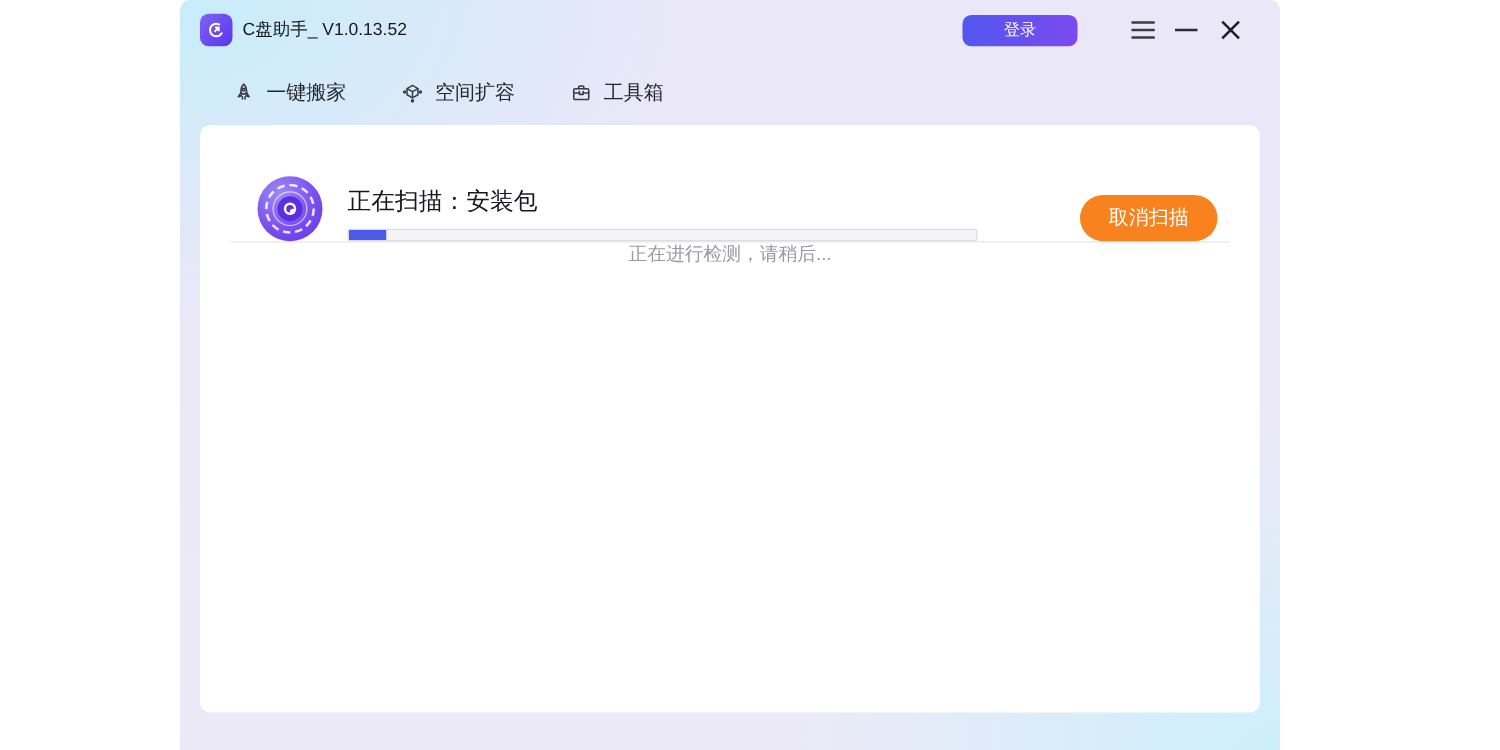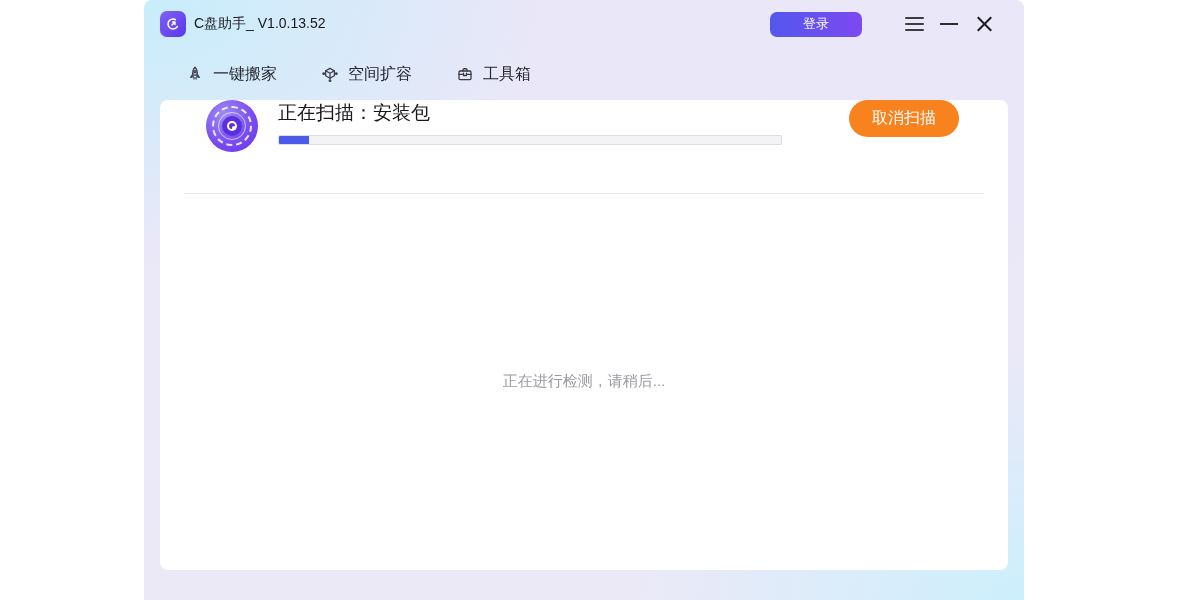--- a/index.html
+++ b/index.html
@@ -97,22 +97,22 @@
   
   .content-panel {
     margin: 0 16px;
     height: 470px;
     background: #ffffff;
     border-radius: 8px;
   }
   .scan-header {
     height: 93px;
     display: flex;
-    align-items: flex-start;
-    padding: 0 49px 0 46px;
+    align-items: flex-end;
+    padding: 0 34px 0 46px;
   }
   .scan-badge {
     position: relative;
     width: 52px; height: 52px;
     border-radius: 50%;
     background: radial-gradient(circle at 35% 28%, #9d8bf4 0%, #7a4ef0 55%, #6531ea 100%);
     flex: 0 0 auto;
   }
   .scan-badge .ring-dashed {
     position: absolute; inset: 6px;
@@ -170,21 +170,21 @@
     font-family: Liberation Sans, sans-serif;
     cursor: pointer;
   }
   .header-divider {
     height: 1px;
     background: #e7e7ec;
     margin: 0 24px;
   }
   .message-area {
     height: 375px;
-    display: flex; align-items: center; justify-content: center;
+    display: flex; align-items: flex-start; justify-content: center;
   }
   .waiting-message {
     font-size: 15px;
     color: #9a9aa2;
   }
 </style>
 </head>
 <body>
 
 <div class="app-window">

